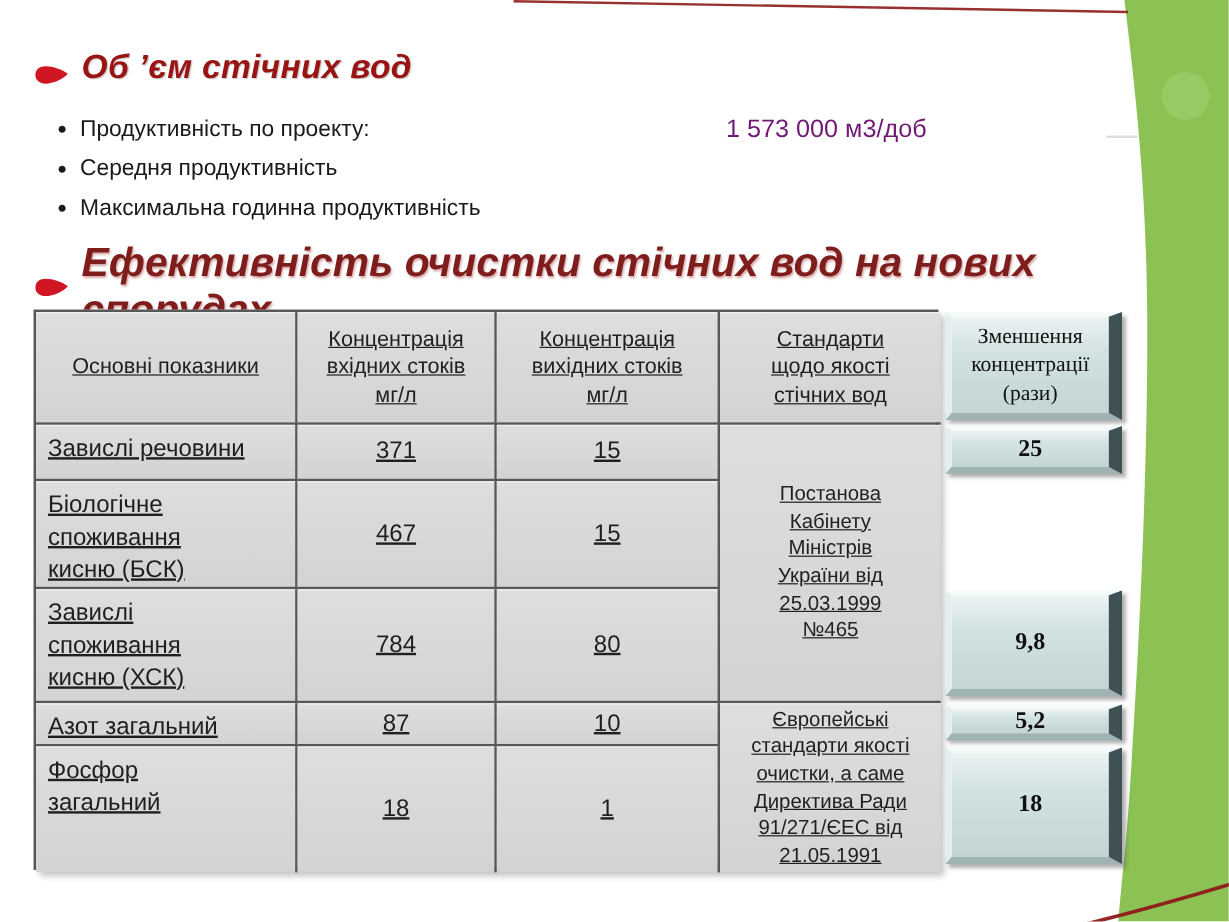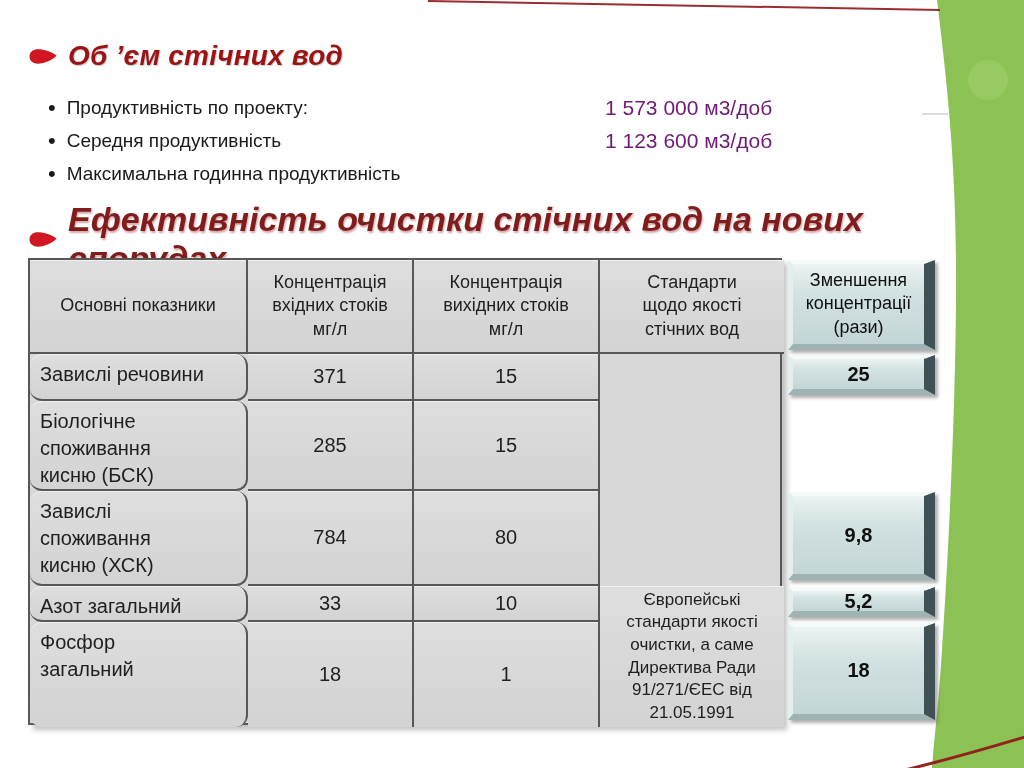--- a/index.html
+++ b/index.html
@@ -2,21 +2,21 @@
 <html><head>
 <meta charset="utf-8">
 <style>
   html,body{margin:0;padding:0;}
   body{width:1024px;height:768px;overflow:hidden;background:#ffffff;
        font-family:"Liberation Sans", sans-serif;position:relative;}
   .deco{position:absolute;left:0;top:0;width:1024px;height:768px;z-index:0;pointer-events:none;}
   .layer{position:absolute;left:0;top:0;z-index:1;width:1024px;height:768px;}
 
   
-  .s1{position:absolute;left:28px;top:40px;display:flex;align-items:center;gap:10px;}
+  .s1{position:absolute;left:28px;top:40px;display:flex;align-items:flex-end;gap:10px;}
   .drop{width:30px;height:19px;flex:0 0 auto;}
   h1.t1{margin:0;font-size:28px;font-weight:bold;font-style:italic;color:#9a1414;
         text-shadow:1px 1px 1px rgba(0,0,0,.22);letter-spacing:.2px;}
 
   
   .bullets{position:absolute;left:48px;top:91px;width:870px;}
   .brow{position:relative;height:33px;display:flex;align-items:center;}
   .dot{font-size:22px;margin-right:11px;color:#1a1a1a;line-height:1;}
   .blabel{font-size:19px;color:#1a1a1a;}
   .bval{position:absolute;left:557px;font-size:21px;color:#701a75;white-space:nowrap;}
@@ -27,37 +27,37 @@
         text-shadow:1px 2px 2px rgba(130,0,0,.35);}
 
   
   .tbl{position:absolute;left:28px;top:258px;width:754px;height:467px;box-sizing:border-box;
        display:grid;grid-template-columns:218px 166px 186px 184px;
        grid-template-rows:94px 47px 90px 95px 36px 105px;
        border:2px solid #575757;background:#d8d8d8;
        box-shadow:5px 5px 5px rgba(120,120,120,.45);}
   .cell{box-sizing:border-box;background:linear-gradient(180deg,#dedede 0%,#d3d3d3 100%);
         box-shadow:inset 0 1px 0 rgba(255,255,255,.55);color:#1f1f1f;
-        display:flex;align-items:center;justify-content:center;}
+        display:flex;align-items:center;justify-content:center;text-decoration:underline;}
   .bR{border-right:2px solid #575757;}
   .bB{border-bottom:2px solid #575757;}
   .hcell{font-size:18px;line-height:1.3;text-align:center;white-space:pre-line;padding:4px 6px;}
   .ind{font-size:20px;line-height:1.35;justify-content:flex-start;align-items:flex-start;
-       padding:7px 6px 4px 10px;white-space:pre-line;text-align:left;border-radius:12px;}
+       padding:7px 6px 4px 10px;white-space:pre-line;text-align:left;}
   .num{font-size:20px;}
   .std{font-size:17px;line-height:1.33;text-align:center;white-space:pre-line;padding:4px 8px;}
 
   
   .btncol{position:absolute;left:788px;top:258px;width:147px;height:467px;}
   .btn3d{position:absolute;left:0;width:147px;box-sizing:border-box;
          background:linear-gradient(180deg,#ecf3f3 0%,#d3e2e2 35%,#c3d5d5 100%);
          border-top:4px solid #f5fafa;border-left:5px solid #e4eeee;
          border-right:11px solid #3f5154;border-bottom:6px solid #9fb3b3;
          box-shadow:3px 3px 3px rgba(100,100,100,.5);
-         display:flex;align-items:center;justify-content:center;color:#101010;}
+         display:flex;align-items:center;justify-content:center;color:#101010;font-family:Liberation Serif, serif;}
   .btn3d.hdr{font-size:18px;line-height:1.28;text-align:center;white-space:pre-line;font-weight:normal;}
   .btn3d.val{font-size:20px;font-weight:bold;text-align:right;}
 </style>
 </head>
 <body>
 
 <svg class="deco" viewBox="0 0 1024 768">
   <path d="M937,0 C948,90 955,160 956,260 C957,390 948,560 942,650 C939,700 934,740 932,768 L1024,768 L1024,0 Z" fill="#8cc153"></path>
   <circle cx="988" cy="80" r="20" fill="#97ca62"></circle>
   <rect x="922" y="113" width="26" height="2" fill="#dcdcdc"></rect>
@@ -76,21 +76,20 @@
 
   <div class="bullets">
     <div class="brow">
       <span class="dot">•</span>
       <span class="blabel">Продуктивність по проекту:</span>
       <span class="bval">1 573 000 м3/доб</span>
     </div>
     <div class="brow">
       <span class="dot">•</span>
       <span class="blabel">Середня продуктивність</span>
-      <span class="bval">1 123 600 м3/доб</span>
     </div>
     <div class="brow">
       <span class="dot">•</span>
       <span class="blabel">Максимальна годинна продуктивність</span>
     </div>
   </div>
 
   <div class="s2">
     <svg class="drop" viewBox="0 0 30 18">
       <path d="M1.5,9 C1.5,4.5 5,1.8 10,1.8 C16,1.8 24,4.5 28.5,8 C25,12.5 16,16.2 10,16.2 C5,16.2 1.5,13.5 1.5,9 Z" fill="#d01622"></path>
@@ -108,35 +107,41 @@
 вихідних стоків
 мг/л</div>
     <div class="cell hcell bB" style="grid-area:1/4">Стандарти
 щодо якості
 стічних вод</div>
 
     <div class="cell ind bR bB" style="grid-area:2/1">Завислі речовини</div>
     <div class="cell num bR bB" style="grid-area:2/2">371</div>
     <div class="cell num bR bB" style="grid-area:2/3">15</div>
 
+    <div class="cell std bB" style="grid-area:2/4/5/5">Постанова
+Кабінету
+Міністрів
+України від
+25.03.1999
+№465</div>
 
     <div class="cell ind bR bB" style="grid-area:3/1">Біологічне
 споживання
 кисню (БСК)</div>
-    <div class="cell num bR bB" style="grid-area:3/2">285</div>
+    <div class="cell num bR bB" style="grid-area:3/2">467</div>
     <div class="cell num bR bB" style="grid-area:3/3">15</div>
 
     <div class="cell ind bR bB" style="grid-area:4/1">Завислі
 споживання
 кисню (ХСК)</div>
     <div class="cell num bR bB" style="grid-area:4/2">784</div>
     <div class="cell num bR bB" style="grid-area:4/3">80</div>
 
     <div class="cell ind bR bB" style="grid-area:5/1">Азот загальний</div>
-    <div class="cell num bR bB" style="grid-area:5/2">33</div>
+    <div class="cell num bR bB" style="grid-area:5/2">87</div>
     <div class="cell num bR bB" style="grid-area:5/3">10</div>
 
     <div class="cell std" style="grid-area:5/4/7/5">Європейські
 стандарти якості
 очистки, а саме
 Директива Ради
 91/271/ЄЕС від
 21.05.1991</div>
 
     <div class="cell ind bR" style="grid-area:6/1">Фосфор

